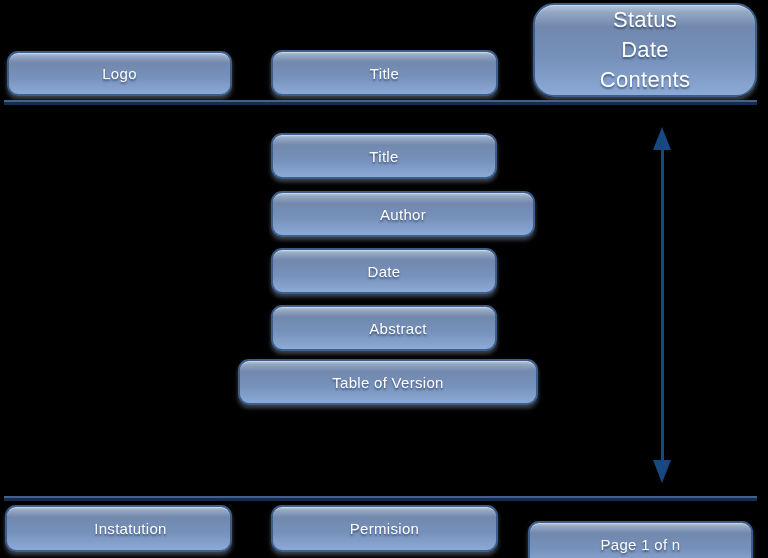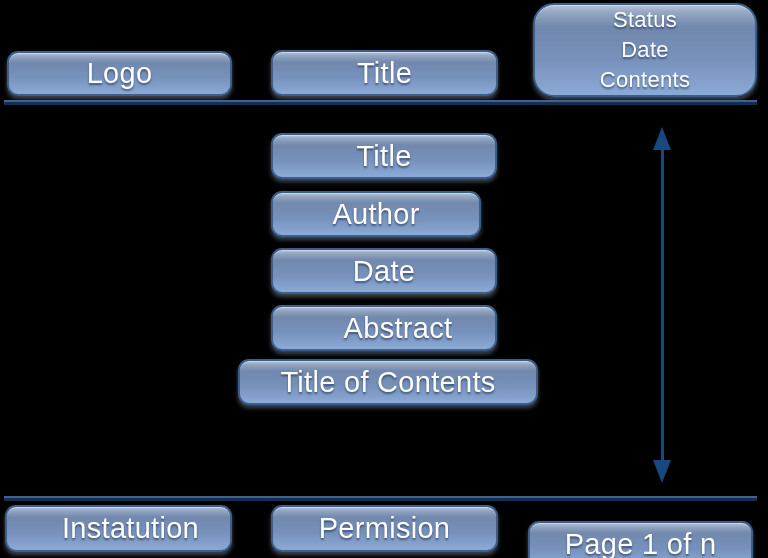--- a/index.html
+++ b/index.html
@@ -25,21 +25,21 @@
     border-radius: 11px;
     background: linear-gradient(180deg,
       #b7c5d8 0%,
       #94a8c3 8%,
       #7288ad 24%,
       #7691bb 60%,
       #8caad7 100%);
     box-shadow: 0 3px 4px rgba(140,152,172,0.45),
                 inset 0 1px 0 rgba(255,255,255,0.35);
     color: #ffffff;
-    font-size: 29px;
+    font-size: 15px;
     letter-spacing: 0.3px;
     text-shadow: 0 2px 2px rgba(15,35,65,0.55);
     white-space: nowrap;
   }
   .box.multiline {
     flex-direction: column;
     font-size: 22px;
     line-height: 30px;
   }
   .hline {
@@ -50,21 +50,21 @@
     background: linear-gradient(180deg,
       #46608a 0%, #46608a 38%,
       #122f52 38%, #122f52 100%);
   }
   
   #logo-box        { left: 7px;   top: 51px;  width: 225px; height: 45px; }
   #title-top-box   { left: 271px; top: 50px;  width: 227px; height: 46px; }
   #status-box      { left: 533px; top: 3px;   width: 224px; height: 94px; border-radius: 21px; }
   #top-line        { top: 100px; }
   #body-title-box  { left: 271px; top: 133px; width: 226px; height: 46px; }
-  #body-author-box { left: 271px; top: 191px; width: 210px; height: 46px; }
+  #body-author-box { left: 271px; top: 191px; width: 264px; height: 46px; }
   #body-date-box   { left: 271px; top: 248px; width: 226px; height: 46px; }
   #body-abstract-box { left: 271px; top: 305px; width: 226px; height: 46px; padding-left: 28px; }
   #toc-box         { left: 238px; top: 359px; width: 300px; height: 46px; }
   #bottom-line     { top: 496px; }
   #institution-box { left: 5px;   top: 505px; width: 227px; height: 47px; padding-left: 24px; }
   #permission-box  { left: 271px; top: 505px; width: 227px; height: 47px; }
   #page-box        { left: 528px; top: 521px; width: 225px; height: 47px; }
 
   
   .v-arrow {
@@ -107,21 +107,21 @@
     <div>Date</div>
     <div>Contents</div>
   </div>
 
   <div class="hline" id="top-line"></div>
 
   <div class="box" id="body-title-box">Title</div>
   <div class="box" id="body-author-box">Author</div>
   <div class="box" id="body-date-box">Date</div>
   <div class="box" id="body-abstract-box">Abstract</div>
-  <div class="box" id="toc-box">Title of Contents</div>
+  <div class="box" id="toc-box">Table of Version</div>
 
   <div class="v-arrow">
     <div class="arrow-head-up"></div>
     <div class="arrow-shaft"></div>
     <div class="arrow-head-down"></div>
   </div>
 
   <div class="hline" id="bottom-line"></div>
 
   <div class="box" id="institution-box">Instatution</div>

